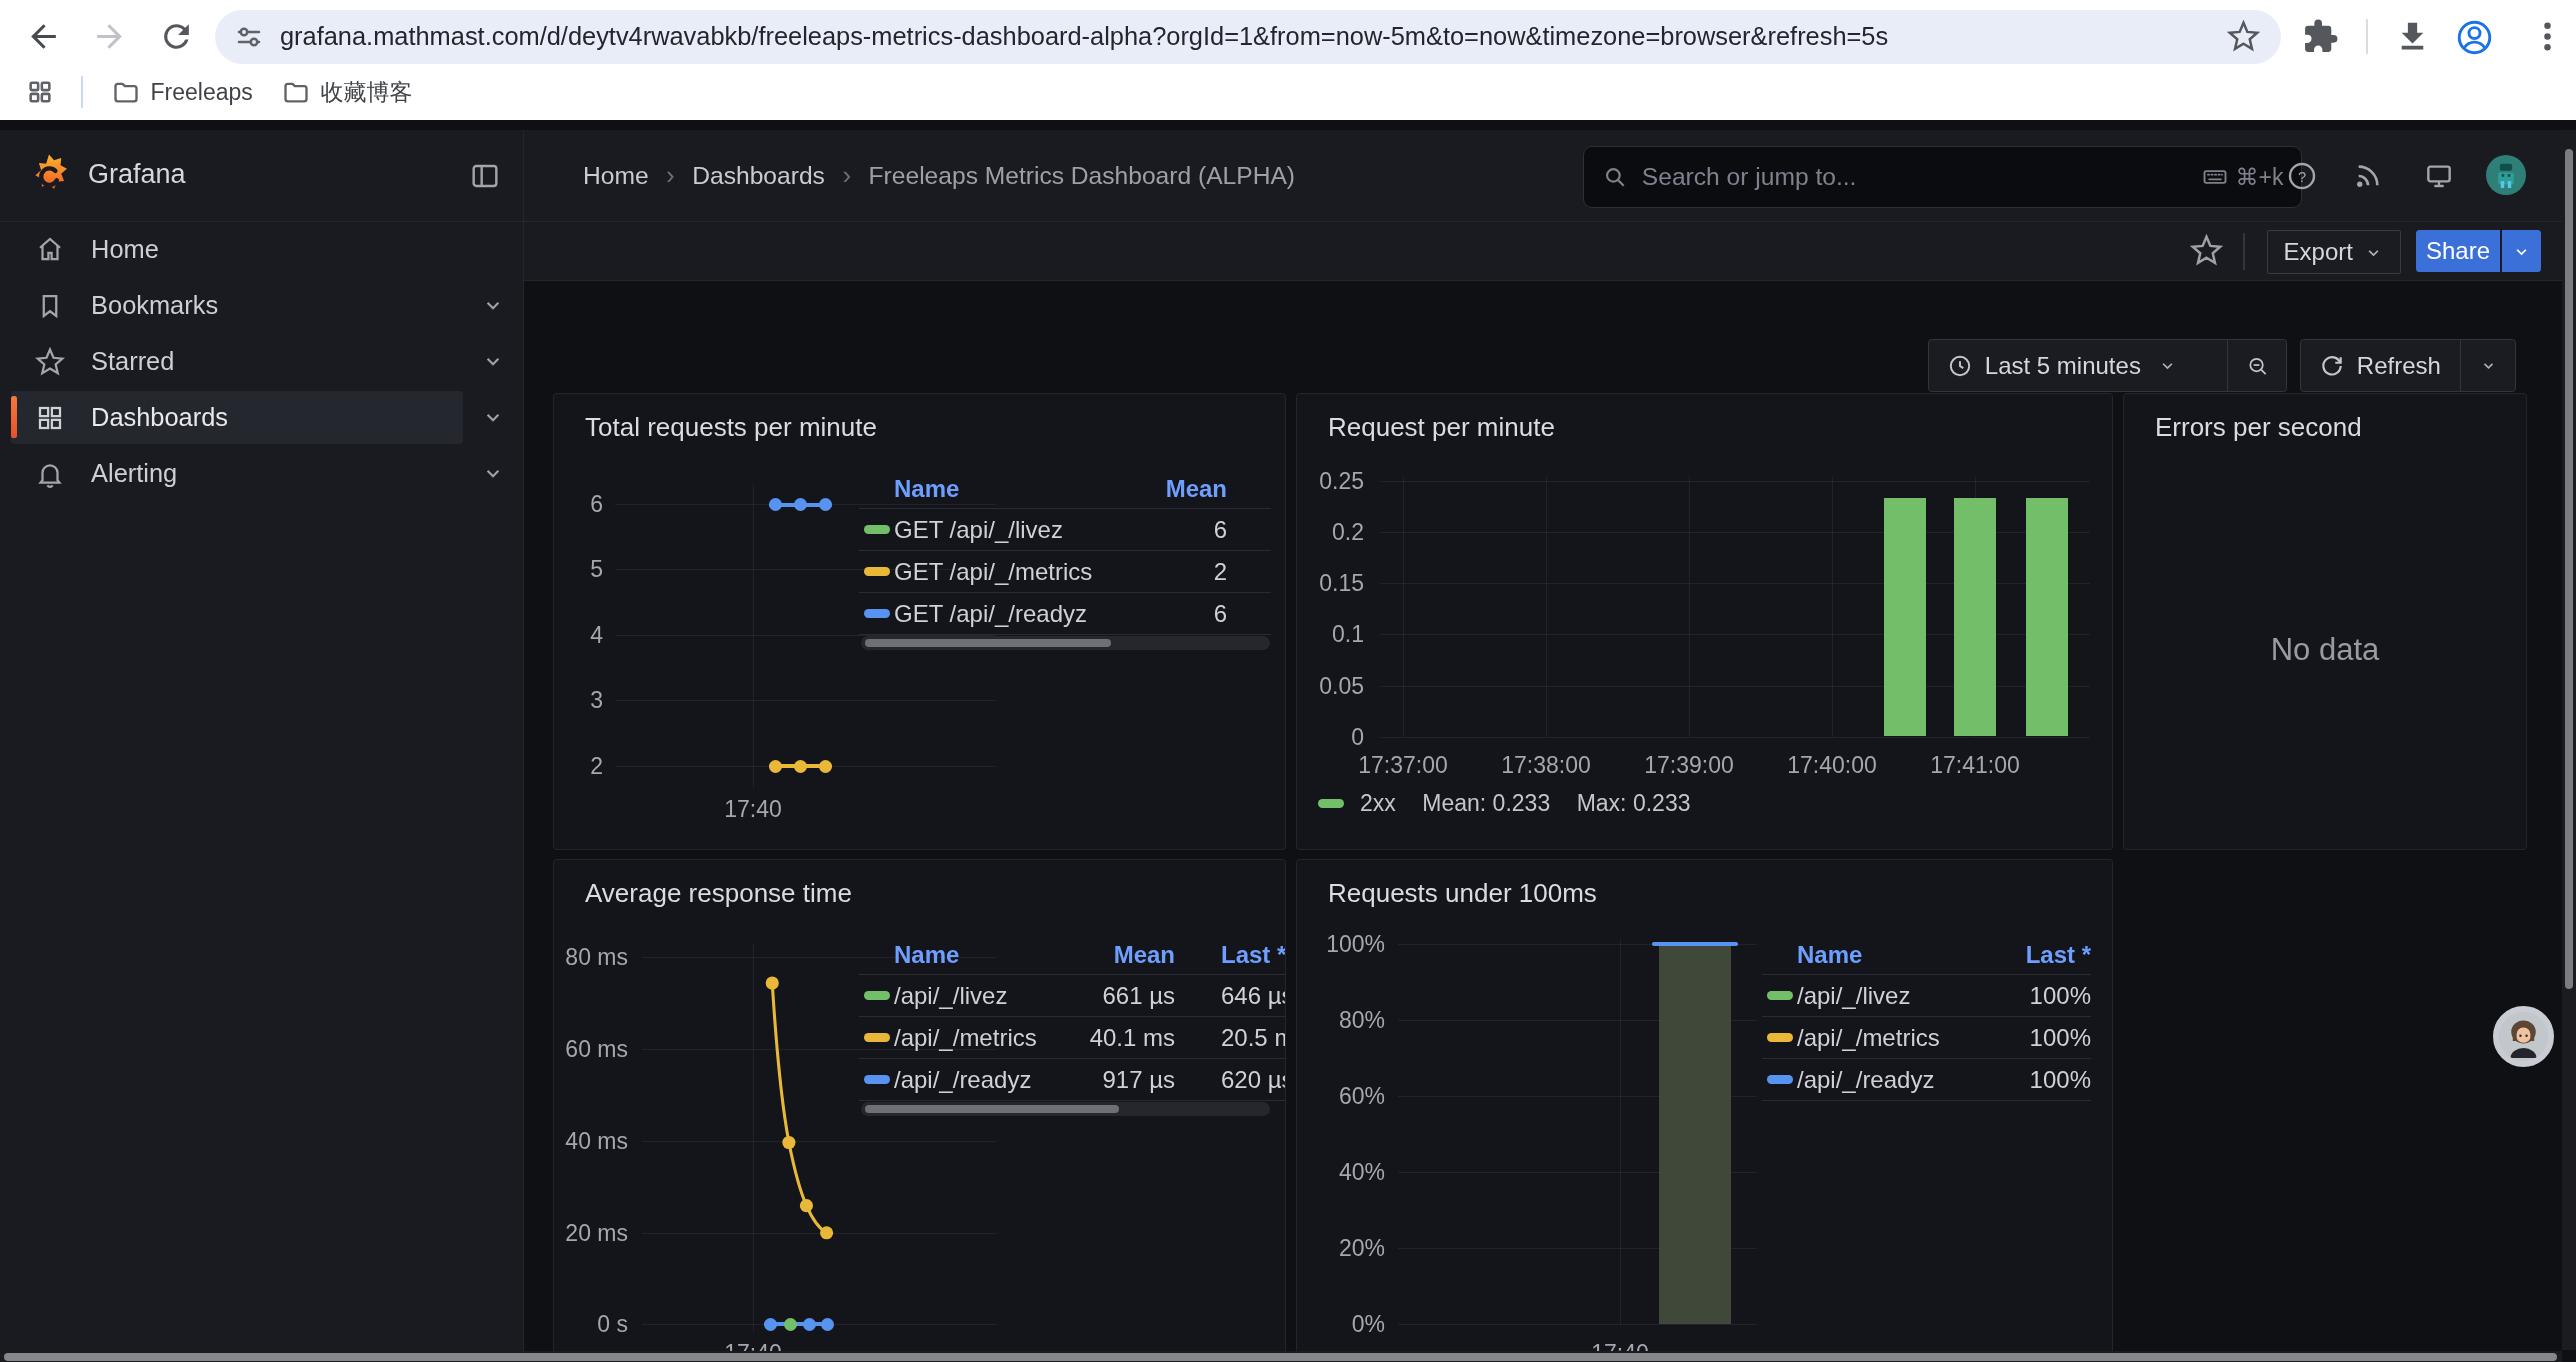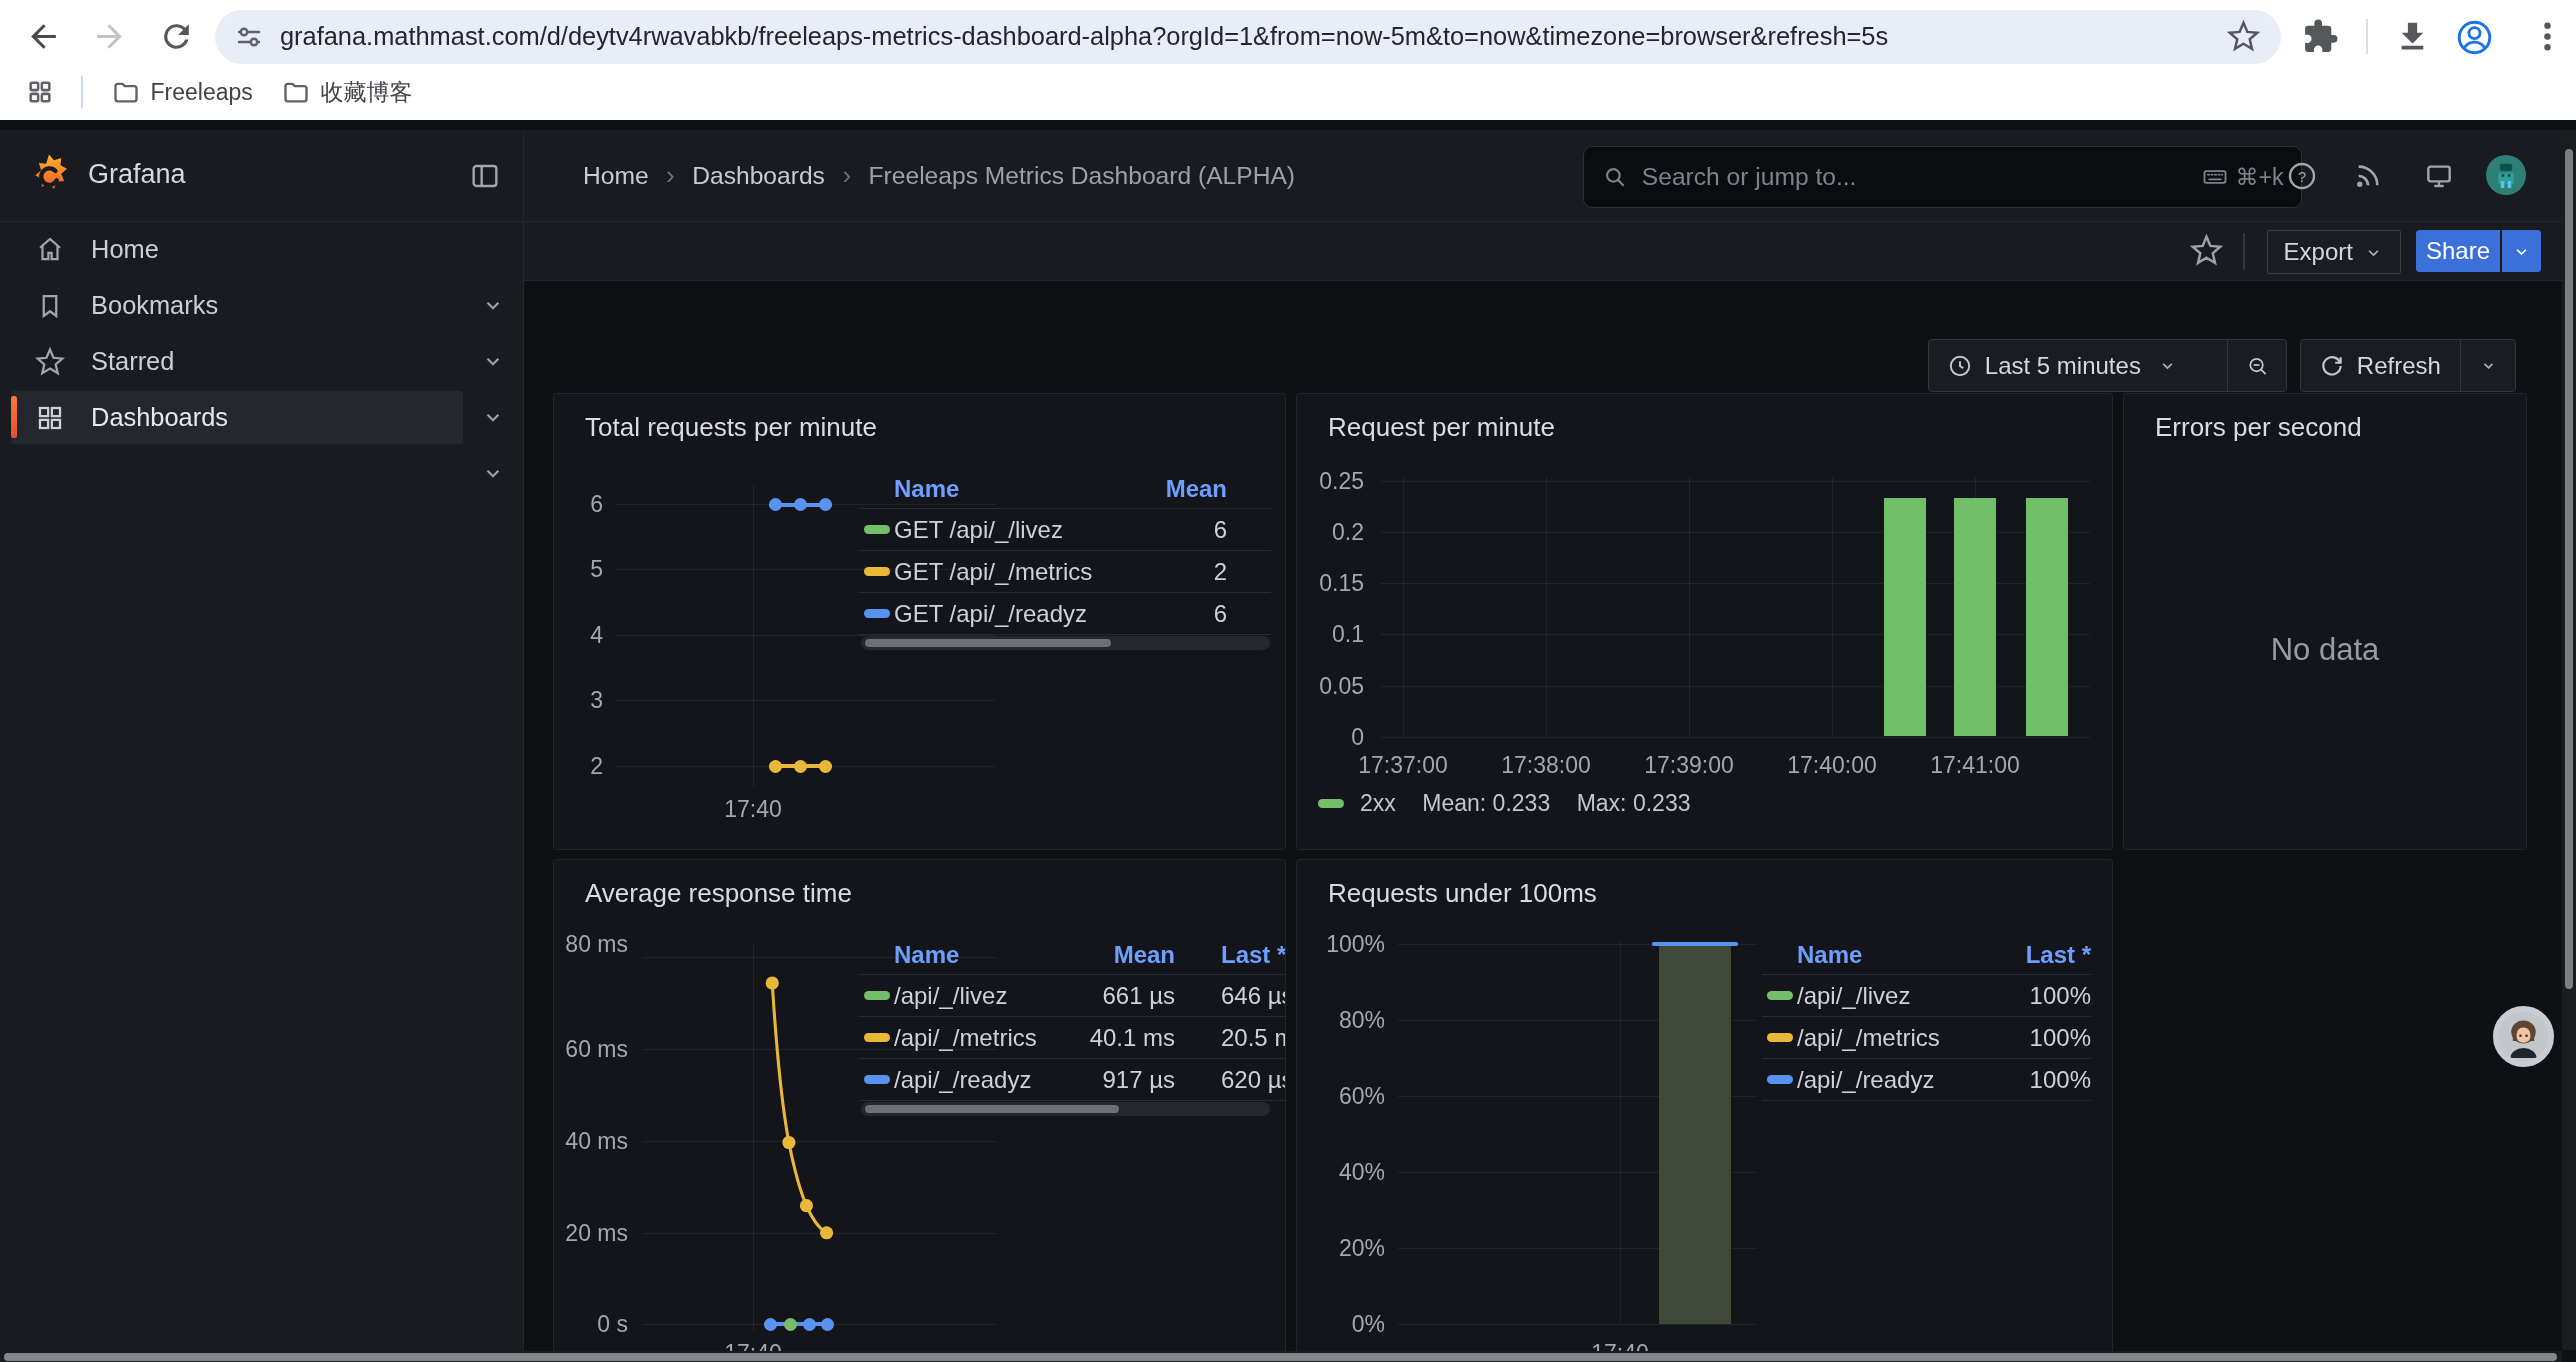--- a/index.html
+++ b/index.html
@@ -287,20 +287,29 @@
               <rect x="13.5" y="4" width="6.5" height="6.5"></rect>
               <rect x="4" y="13.5" width="6.5" height="6.5"></rect>
               <rect x="13.5" y="13.5" width="6.5" height="6.5"></rect>
             </g>
           </svg>
         <span class="nlabel">Dashboards</span>
       </div>
       <svg class="nav-chev" style="left:480px;top:182px" viewBox="0 0 24 24">
           <polyline points="7,10 12,15 17,10" fill="none" stroke="currentColor" stroke-width="2"></polyline>
         </svg>
+      <div class="nav-item" style="top:225px">
+        <svg class="nico" viewBox="0 0 24 24">
+            <g fill="none" stroke="currentColor" stroke-width="1.8">
+              <path d="M6 17v-6a6 6 0 1 1 12 0v6l1.5 1.8H4.5L6 17z"></path>
+              <path d="M10 21a2.2 2.2 0 0 0 4 0"></path>
+            </g>
+          </svg>
+        <span class="nlabel">Alerting</span>
+      </div>
       <svg class="nav-chev" style="left:480px;top:238px" viewBox="0 0 24 24">
           <polyline points="7,10 12,15 17,10" fill="none" stroke="currentColor" stroke-width="2"></polyline>
         </svg>
     </div>
 
     <div id="gf-sub" class="abs">
       <svg class="abs" style="left:1666px;top:12.3px;width:33px;height:33px;color:#9DA0A8" viewBox="0 0 24 24">
           <path fill="none" stroke="currentColor" stroke-width="1.8" d="M12 17.27 18.18 21l-1.64-7.03L22 9.24l-7.19-.61L12 2 9.19 8.63 2 9.24l5.46 4.73L5.82 21z"></path>
         </svg>
       <div class="vdiv" style="left:1719px;top:10.5px;height:37px;background:#33353D"></div>
@@ -454,21 +463,21 @@
         </div>
       </section>
 
       <section class="panel" style="left:1599px;top:112px;width:402px;height:455px">
         <h2 class="ptitle">Errors per second</h2>
         <div class="nodata" style="top:238px">No data</div>
       </section>
 
       <section class="panel" style="left:29px;top:578px;width:731px;height:544px">
         <h2 class="ptitle">Average response time</h2>
-        <div class="ytick" style="left:0;top:84px;width:74px">80 ms</div>
+        <div class="ytick" style="left:0;top:97px;width:74px">80 ms</div>
         <div class="ytick" style="left:0;top:189px;width:74px">60 ms</div>
         <div class="ytick" style="left:0;top:281px;width:74px">40 ms</div>
         <div class="ytick" style="left:0;top:373px;width:74px">20 ms</div>
         <div class="ytick" style="left:0;top:464px;width:74px">0 s</div>
         <div class="gridh" style="left:88px;top:97px;width:355px"></div>
         <div class="gridh" style="left:88px;top:189px;width:355px"></div>
         <div class="gridh" style="left:88px;top:281px;width:355px"></div>
         <div class="gridh" style="left:88px;top:373px;width:355px"></div>
         <div class="gridh" style="left:88px;top:464px;width:355px"></div>
         <div class="gridv" style="left:199px;top:83px;height:389px"></div>

